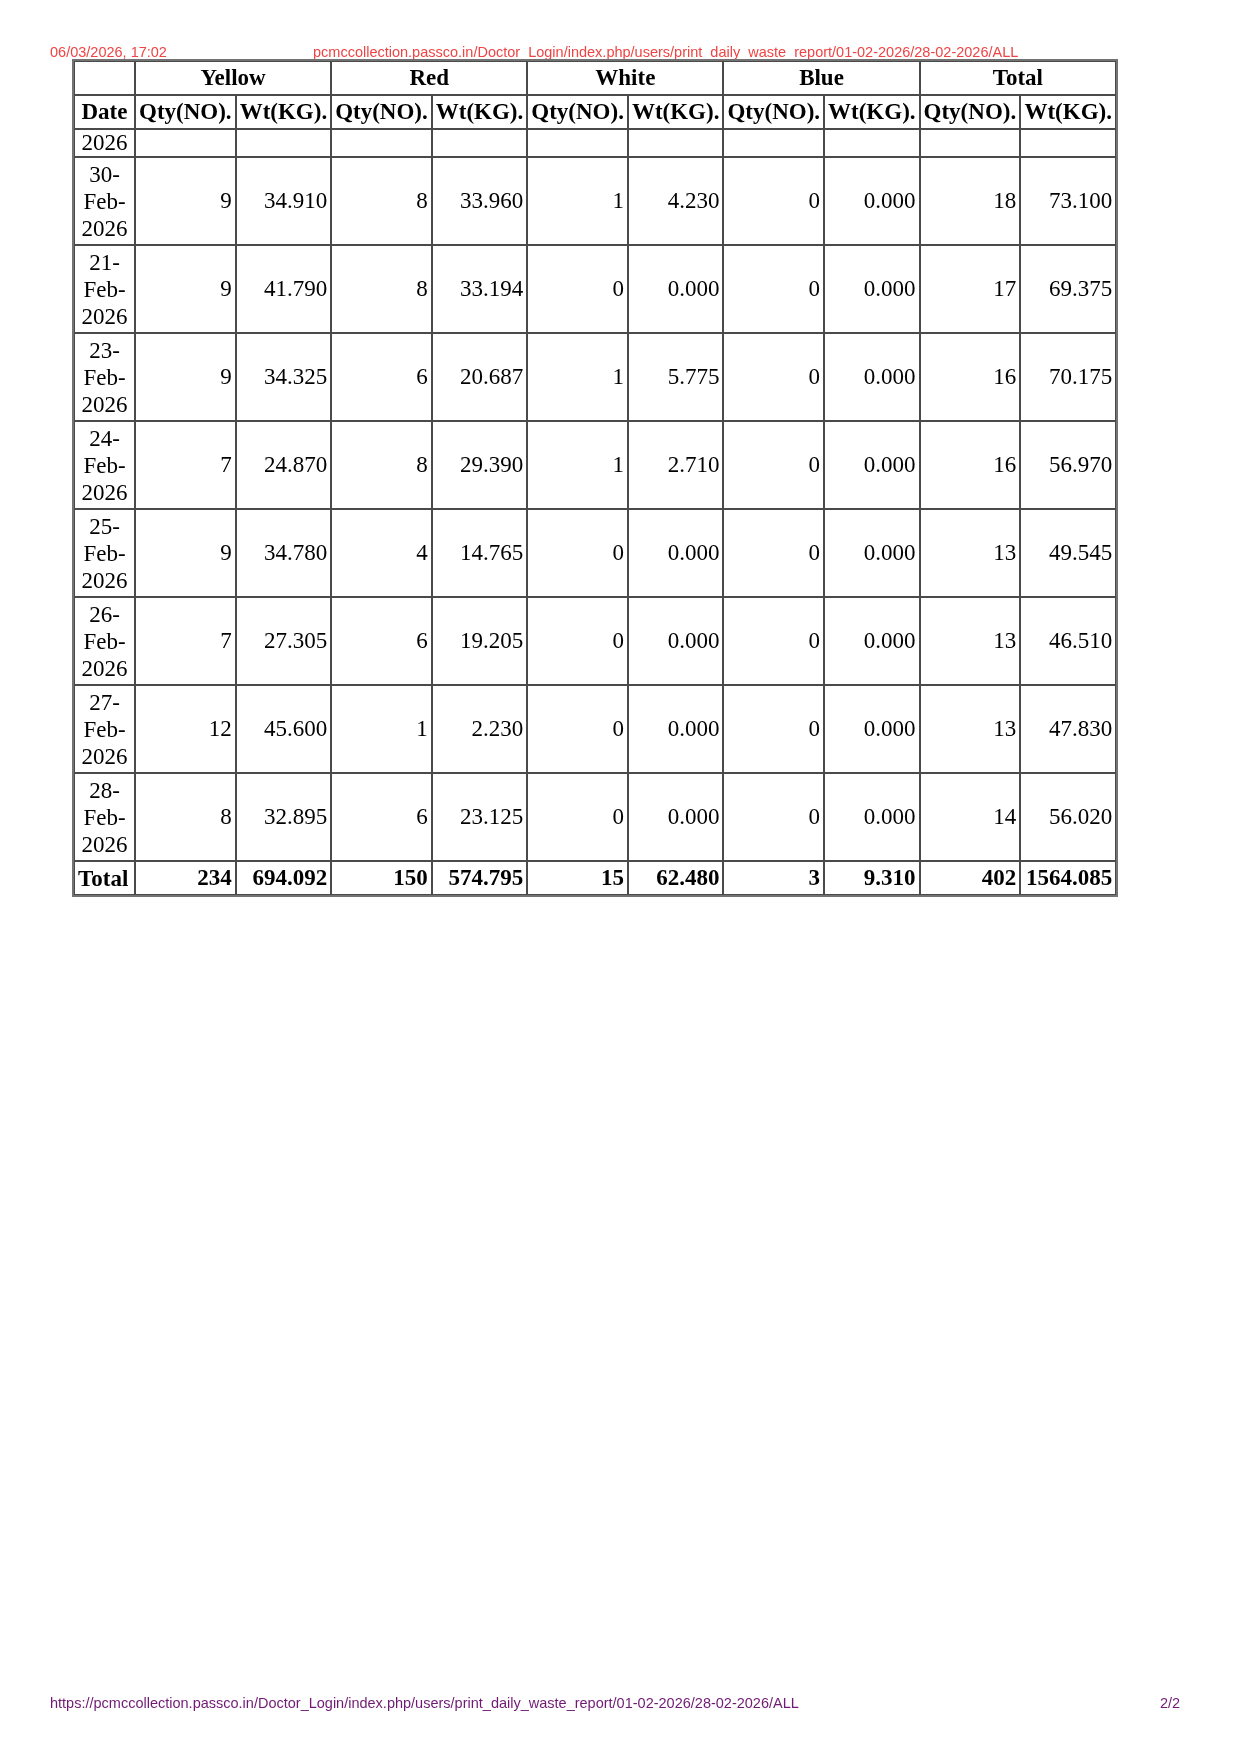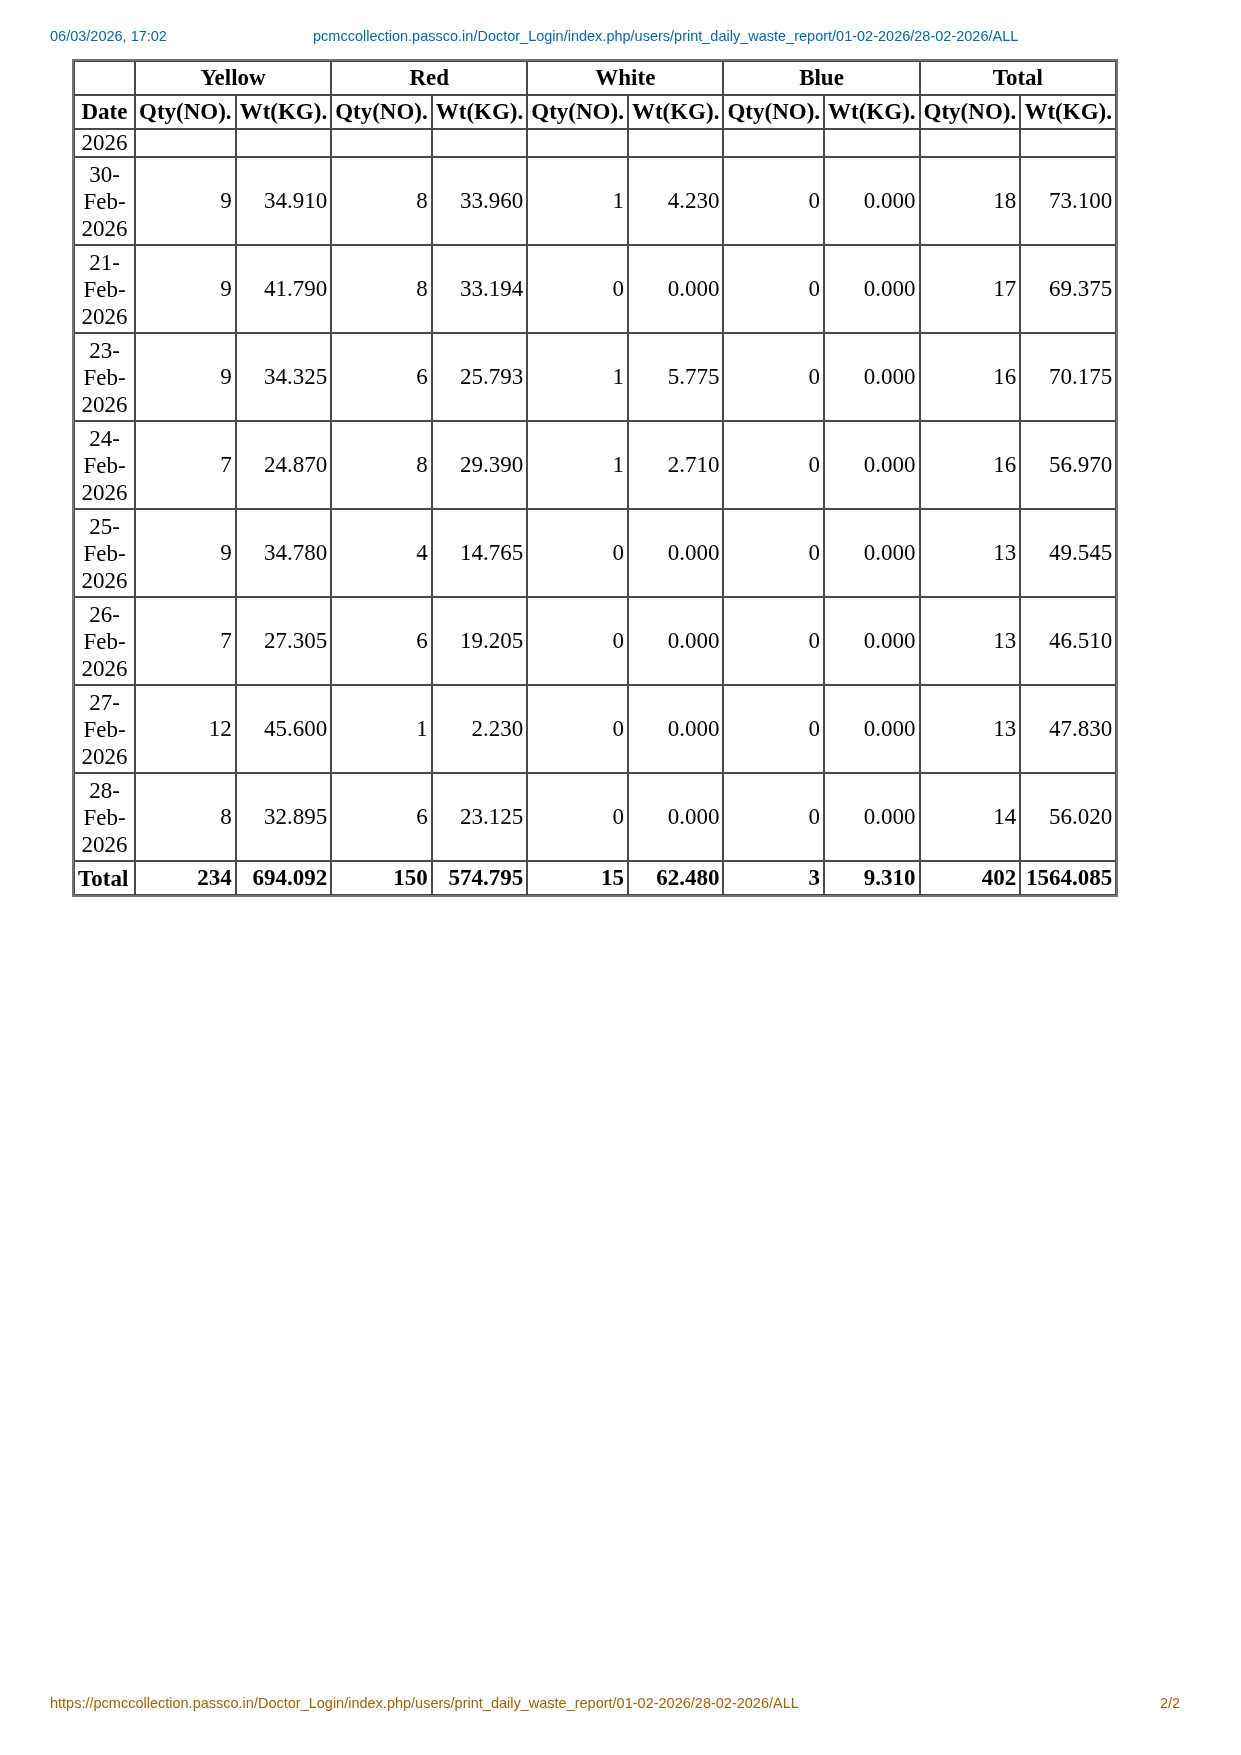--- a/index.html
+++ b/index.html
@@ -1,25 +1,25 @@
 <!DOCTYPE html>
 <html><head>
 <meta charset="utf-8">
 <style>
   html, body { margin: 0; padding: 0; background: #ffffff; }
   body { width: 1241px; height: 1755px; position: relative; overflow: hidden; color: #000; }
   .print-header {
-    position: absolute; top: 28px; left: 0; width: 1241px; height: 20px;
-    font-family: "Liberation Sans", sans-serif; font-size: 14.5px; color: #0369a1;
+    position: absolute; top: 44px; left: 0; width: 1241px; height: 20px;
+    font-family: "Liberation Sans", sans-serif; font-size: 14.5px; color: #ef4444;
   }
   .print-header .ts { position: absolute; left: 50px; top: 0; }
   .print-header .title { position: absolute; left: 313px; top: 0; }
   .print-footer {
     position: absolute; top: 1695px; left: 0; width: 1241px; height: 20px;
-    font-family: "Liberation Sans", sans-serif; font-size: 14.5px; color: #a16207;
+    font-family: "Liberation Sans", sans-serif; font-size: 14.5px; color: #701a75;
   }
   .print-footer .url { position: absolute; left: 50px; top: 0; }
   .print-footer .page { position: absolute; left: 1160px; top: 0; }
 
   table.report {
     position: absolute; left: 72px; top: 59px;
     border-collapse: separate; border-spacing: 0;
     border: 2px solid #737373;
     font-family: "Liberation Serif", serif; font-size: 23px;
     table-layout: fixed;
@@ -134,21 +134,21 @@
       </tr>
       <tr>
         <td class="date">
           <div>23-</div>
           <div>Feb-</div>
           <div>2026</div>
         </td>
         <td>9</td>
         <td>34.325</td>
         <td>6</td>
-        <td>25.793</td>
+        <td>20.687</td>
         <td>1</td>
         <td>5.775</td>
         <td>0</td>
         <td>0.000</td>
         <td>16</td>
         <td>70.175</td>
       </tr>
       <tr>
         <td class="date">
           <div>24-</div>

